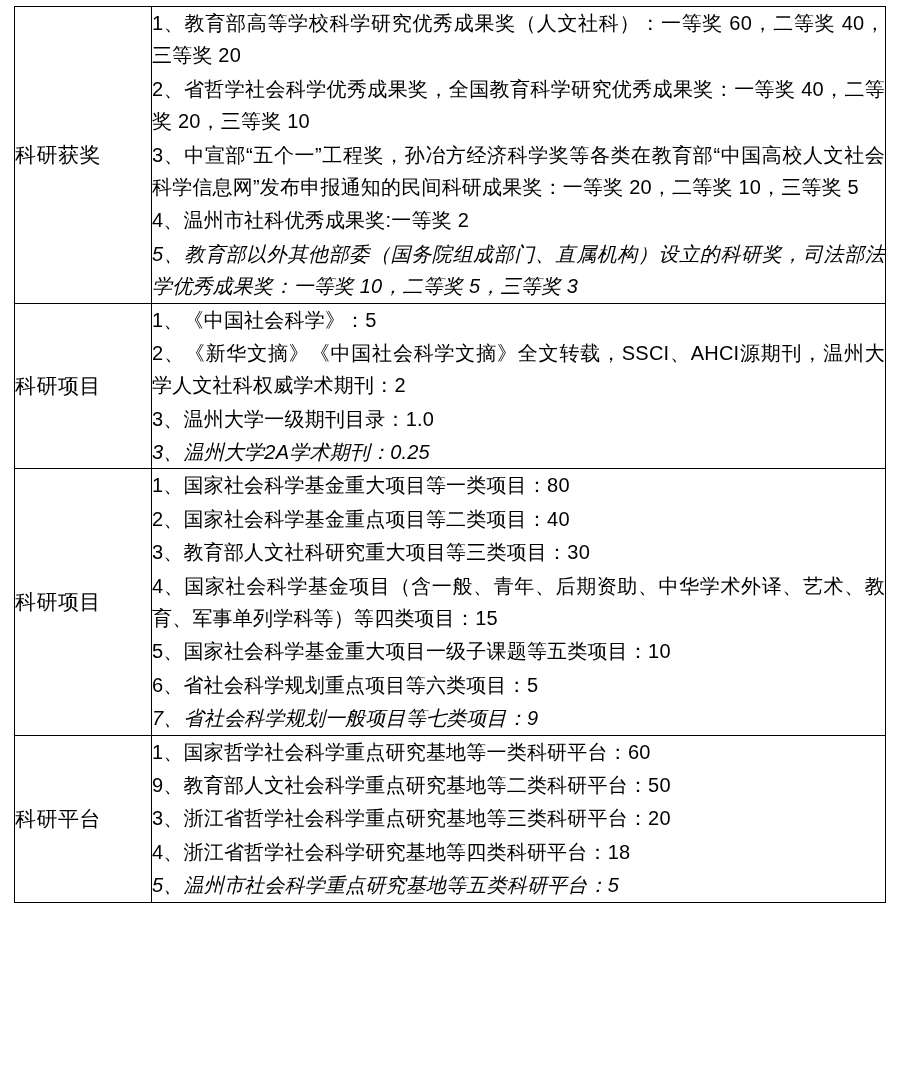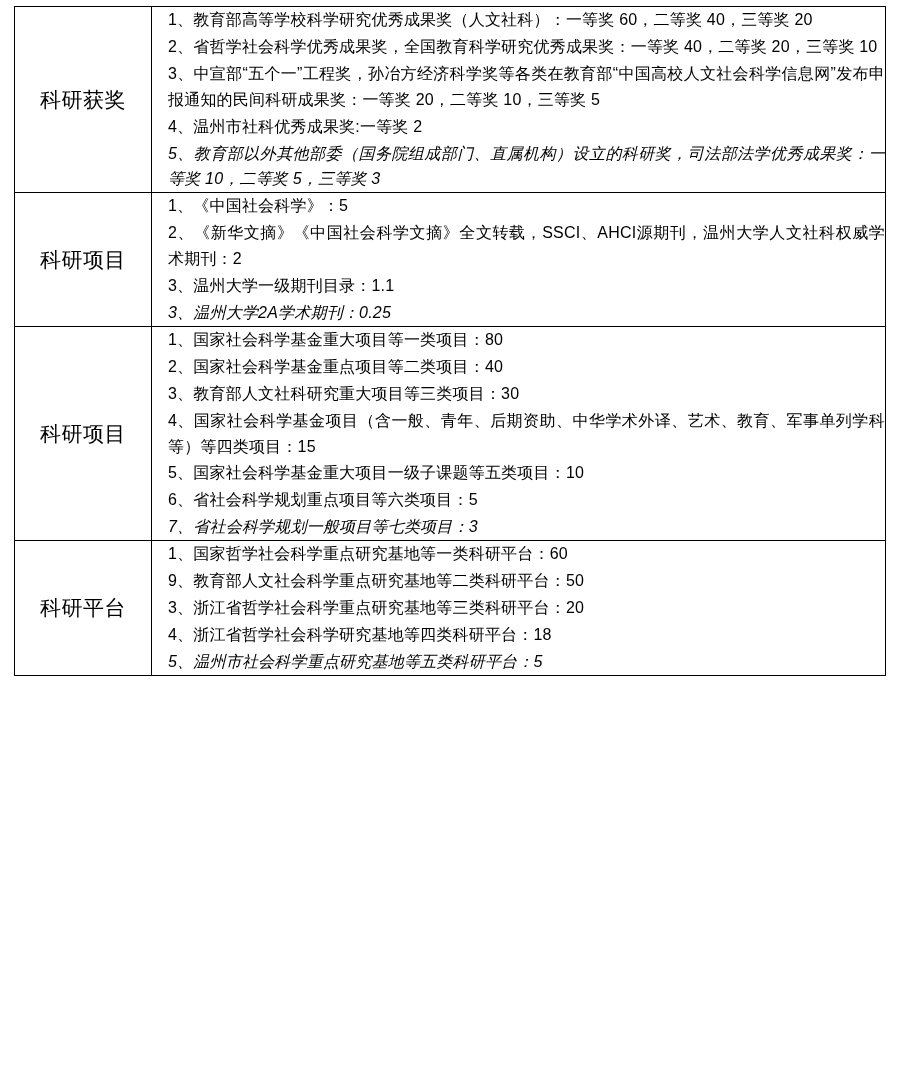--- a/index.html
+++ b/index.html
@@ -24,35 +24,34 @@
     width: 872px;
     table-layout: fixed;
   }
   table.criteria-table td {
     border: 1.5px solid #000000;
     vertical-align: middle;
     padding: 0;
   }
   td.cat-cell {
     width: 136px;
-    text-align: center;
     font-size: 21px;
     line-height: 1.5;
     letter-spacing: 0.5px;
   }
   td.items-cell {
     padding: 9px 10px 9px 12px;
   }
   .item {
-    font-size: 16px;
+    font-size: 20px;
     line-height: 1.62;
     letter-spacing: 0.2px;
     text-align: justify;
     text-justify: inter-ideograph;
-    margin: 0 0 1px 16px;
+    margin: 0 0 1px 0;
     word-break: break-all;
   }
   .item:last-child {
     margin-bottom: 0;
     font-style: italic;
   }
 </style>
 </head>
 <body>
 
@@ -69,35 +68,35 @@
           <p class="item">4、温州市社科优秀成果奖:一等奖 2</p>
           <p class="item">5、教育部以外其他部委（国务院组成部门、直属机构）设立的科研奖，司法部法学优秀成果奖：一等奖 10，二等奖 5，三等奖 3</p>
         </td>
       </tr>
 
       <tr>
         <td class="cat-cell">科研项目</td>
         <td class="items-cell">
           <p class="item">1、《中国社会科学》：5</p>
           <p class="item">2、《新华文摘》《中国社会科学文摘》全文转载，SSCI、AHCI源期刊，温州大学人文社科权威学术期刊：2</p>
-          <p class="item">3、温州大学一级期刊目录：1.1</p>
+          <p class="item">3、温州大学一级期刊目录：1.0</p>
           <p class="item">3、温州大学2A学术期刊：0.25</p>
         </td>
       </tr>
 
       <tr>
         <td class="cat-cell">科研项目</td>
         <td class="items-cell">
           <p class="item">1、国家社会科学基金重大项目等一类项目：80</p>
           <p class="item">2、国家社会科学基金重点项目等二类项目：40</p>
           <p class="item">3、教育部人文社科研究重大项目等三类项目：30</p>
           <p class="item">4、国家社会科学基金项目（含一般、青年、后期资助、中华学术外译、艺术、教育、军事单列学科等）等四类项目：15</p>
           <p class="item">5、国家社会科学基金重大项目一级子课题等五类项目：10</p>
           <p class="item">6、省社会科学规划重点项目等六类项目：5</p>
-          <p class="item">7、省社会科学规划一般项目等七类项目：3</p>
+          <p class="item">7、省社会科学规划一般项目等七类项目：9</p>
         </td>
       </tr>
 
       <tr>
         <td class="cat-cell">科研平台</td>
         <td class="items-cell">
           <p class="item">1、国家哲学社会科学重点研究基地等一类科研平台：60</p>
           <p class="item">9、教育部人文社会科学重点研究基地等二类科研平台：50</p>
           <p class="item">3、浙江省哲学社会科学重点研究基地等三类科研平台：20</p>
           <p class="item">4、浙江省哲学社会科学研究基地等四类科研平台：18</p>

